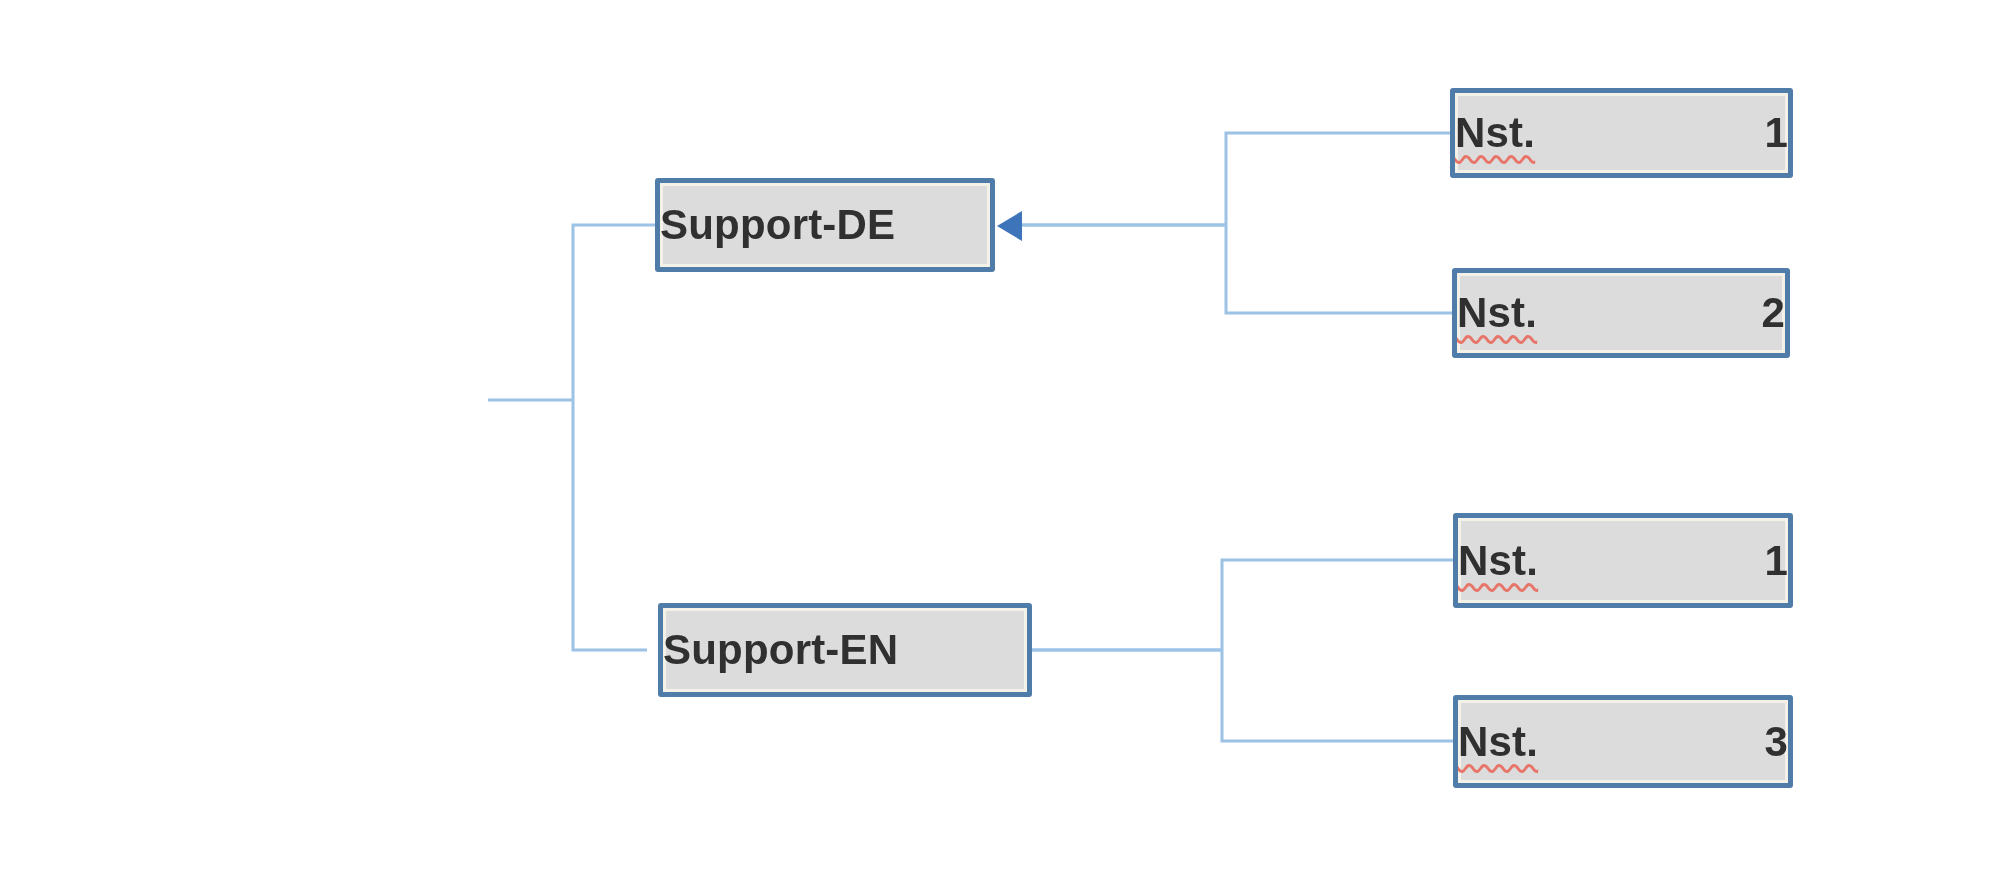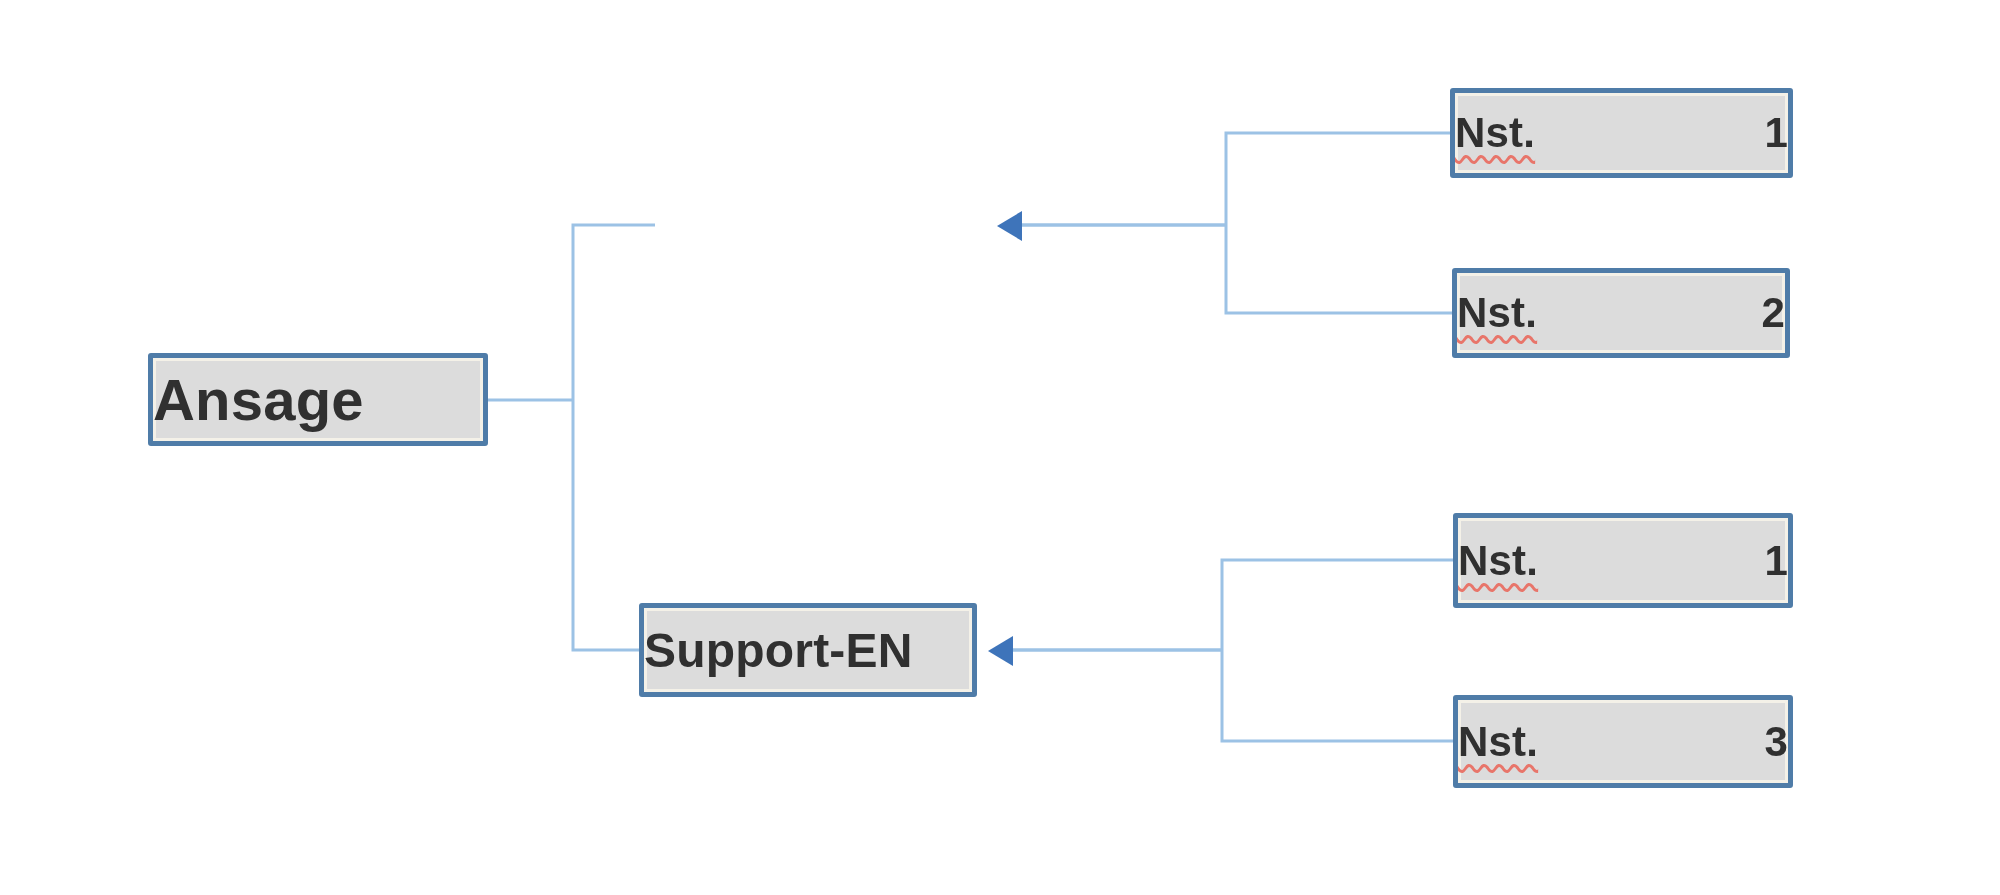--- a/index.html
+++ b/index.html
@@ -34,21 +34,21 @@
     box-shadow: inset 0 0 0 3px var(--node-inner-ring);
     display: flex;
     align-items: center;
     justify-content: space-between;
     color: var(--text);
     font-weight: bold;
     letter-spacing: 0.2px;
   }
   .node-root  { left: 148px;  top: 353px; width: 340px; height: 93px; font-size: 58px; }
   .node-sup-de{ left: 655px;  top: 178px; width: 340px; height: 94px; font-size: 42px; }
-  .node-sup-en{ left: 639px;  top: 603px; width: 338px; height: 94px; font-size: 48px; }
+  .node-sup-en{ left: 658px;  top: 603px; width: 374px; height: 94px; font-size: 42px; }
   .node-de-1  { left: 1450px; top: 88px;  width: 343px; height: 90px; font-size: 42px; }
   .node-de-2  { left: 1452px; top: 268px; width: 338px; height: 90px; font-size: 42px; }
   .node-en-1  { left: 1453px; top: 513px; width: 340px; height: 95px; font-size: 42px; }
   .node-en-2  { left: 1453px; top: 695px; width: 340px; height: 93px; font-size: 42px; }
   .misspelled {
     text-decoration-line: underline;
     text-decoration-style: wavy;
     text-decoration-color: var(--squiggle);
     text-decoration-thickness: 3px;
     text-underline-offset: 8px;
@@ -68,24 +68,24 @@
 
     <path class="edge-arrowline" d="M1226 225 H1018"></path>
     <polygon class="arrowhead" points="997,226 1022,211 1022,241"></polygon>
 
     <path class="edge" d="M1453 560 H1222 V741 H1453"></path>
 
     <path class="edge-arrowline" d="M1222 650 H1012"></path>
     <polygon class="arrowhead" points="988,651 1013,636 1013,666"></polygon>
   </svg>
 
-  <div class="node node-root">
-    <span>Ansage</span>
+
+  <div class="node node-sup-de">
+    <span>Support-DE</span>
   </div>
-
 
   <div class="node node-sup-en">
     <span>Support-EN</span>
   </div>
 
   <div class="node node-de-1">
     <span class="misspelled">Nst.</span>
     <span class="num">1</span>
   </div>
 

